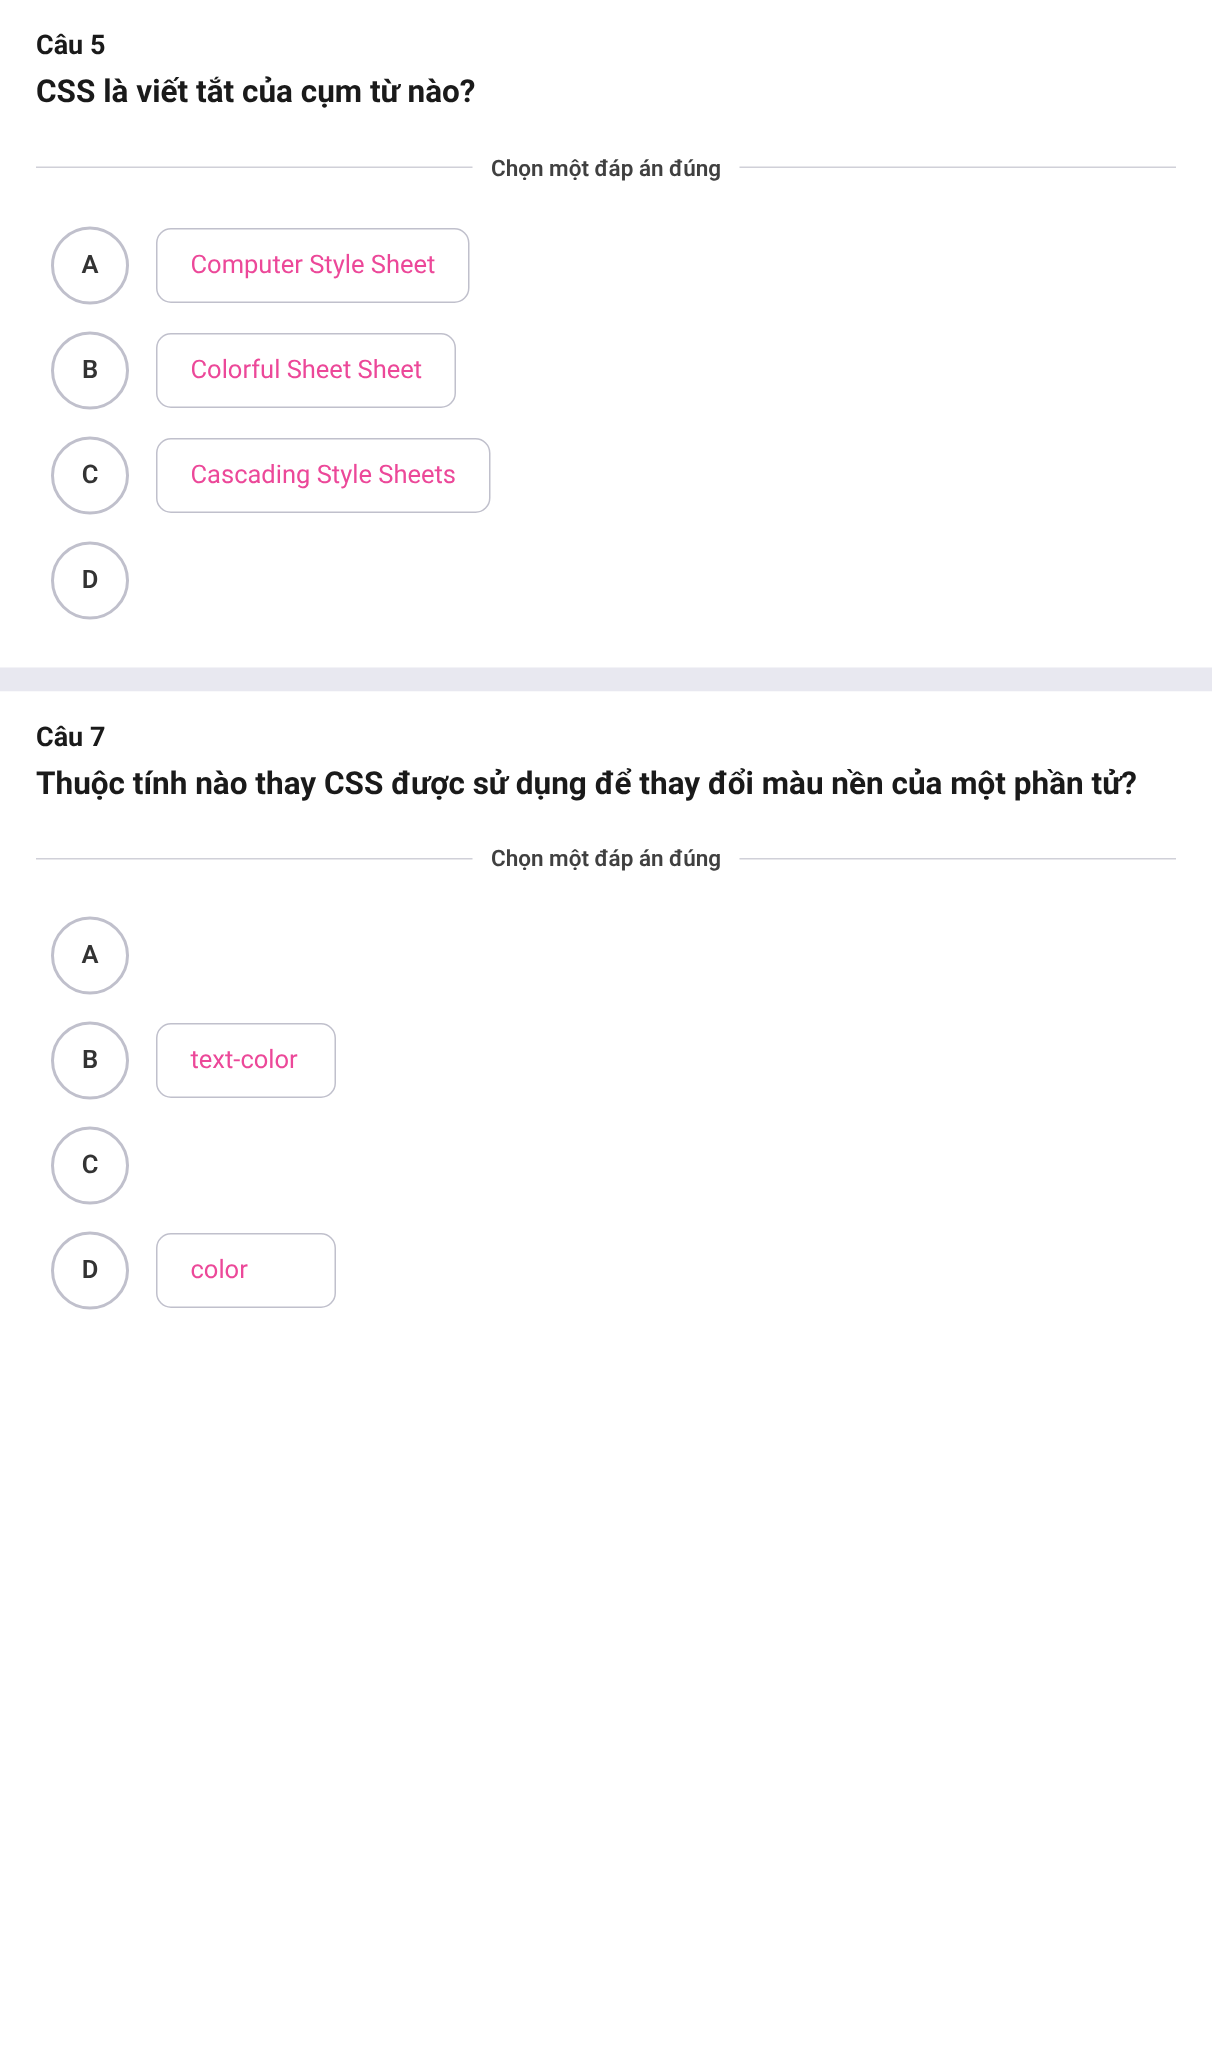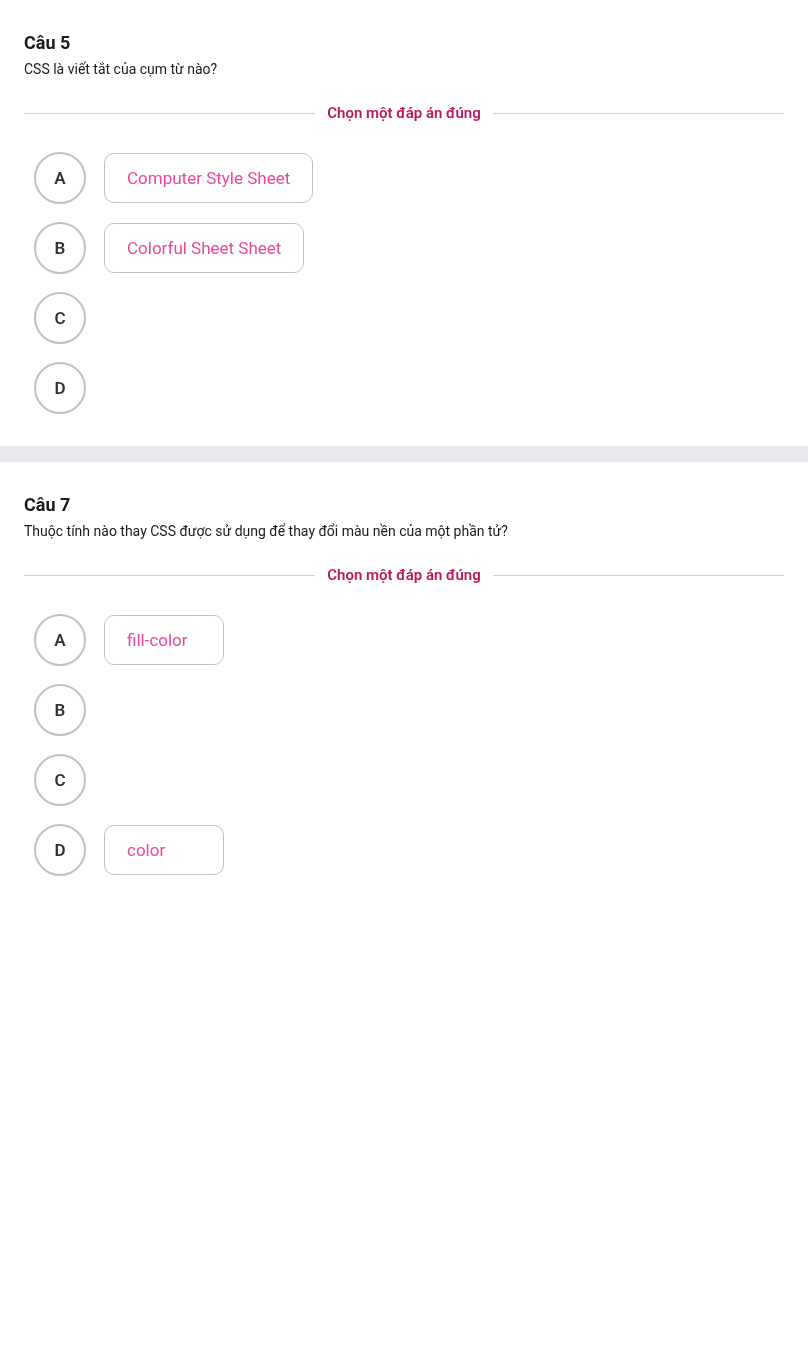--- a/index.html
+++ b/index.html
@@ -11,55 +11,56 @@
     body {
       font-family: -apple-system, BlinkMacSystemFont, 'Segoe UI', Roboto, sans-serif;
       background: #ffffff;
       width: 808px;
       min-height: 1371px;
       color: #1a1a1a;
     }
 
     .question-block {
       background: #ffffff;
-      padding: 32px 24px 32px 24px;
+      padding: 20px 24px 32px 24px;
     }
 
     .question-number {
       font-weight: 700;
       font-size: 18px;
       margin-bottom: 6px;
     }
 
     .question-text {
-      font-size: 14px;
+      font-size: 21px;
       line-height: 1.5;
       margin-bottom: 24px;
       color: #1a1a1a;
+      font-weight: bold;
     }
 
     .divider-label {
       display: flex;
       align-items: center;
       margin-bottom: 30px;
       gap: 12px;
     }
 
     .divider-label::before,
     .divider-label::after {
       content: '';
       flex: 1;
       height: 1px;
       background: #d0d0d8;
     }
 
     .divider-label span {
       font-size: 15px;
       font-weight: 600;
-      color: #be185d;
+      color: #404040;
       white-space: nowrap;
     }
 
     .options-list {
       display: flex;
       flex-direction: column;
       gap: 18px;
       padding: 0 10px;
     }
 
@@ -124,20 +125,21 @@
       <div class="option-circle">
         <span>B</span>
       </div>
       <div class="option-box">Colorful Sheet Sheet</div>
     </div>
 
     <div class="option-row">
       <div class="option-circle">
         <span>C</span>
       </div>
+      <div class="option-box">Cascading Style Sheets</div>
     </div>
 
     <div class="option-row">
       <div class="option-circle">
         <span>D</span>
       </div>
     </div>
   </div>
 </div>
 
@@ -150,27 +152,27 @@
   <div class="divider-label">
     <span>Chọn một đáp án đúng</span>
   </div>
 
   <div class="options-list">
 
     <div class="option-row">
       <div class="option-circle">
         <span>A</span>
       </div>
-      <div class="option-box">fill-color</div>
     </div>
 
     <div class="option-row">
       <div class="option-circle">
         <span>B</span>
       </div>
+      <div class="option-box">text-color</div>
     </div>
 
     <div class="option-row">
       <div class="option-circle">
         <span>C</span>
       </div>
     </div>
 
     <div class="option-row">
       <div class="option-circle">

